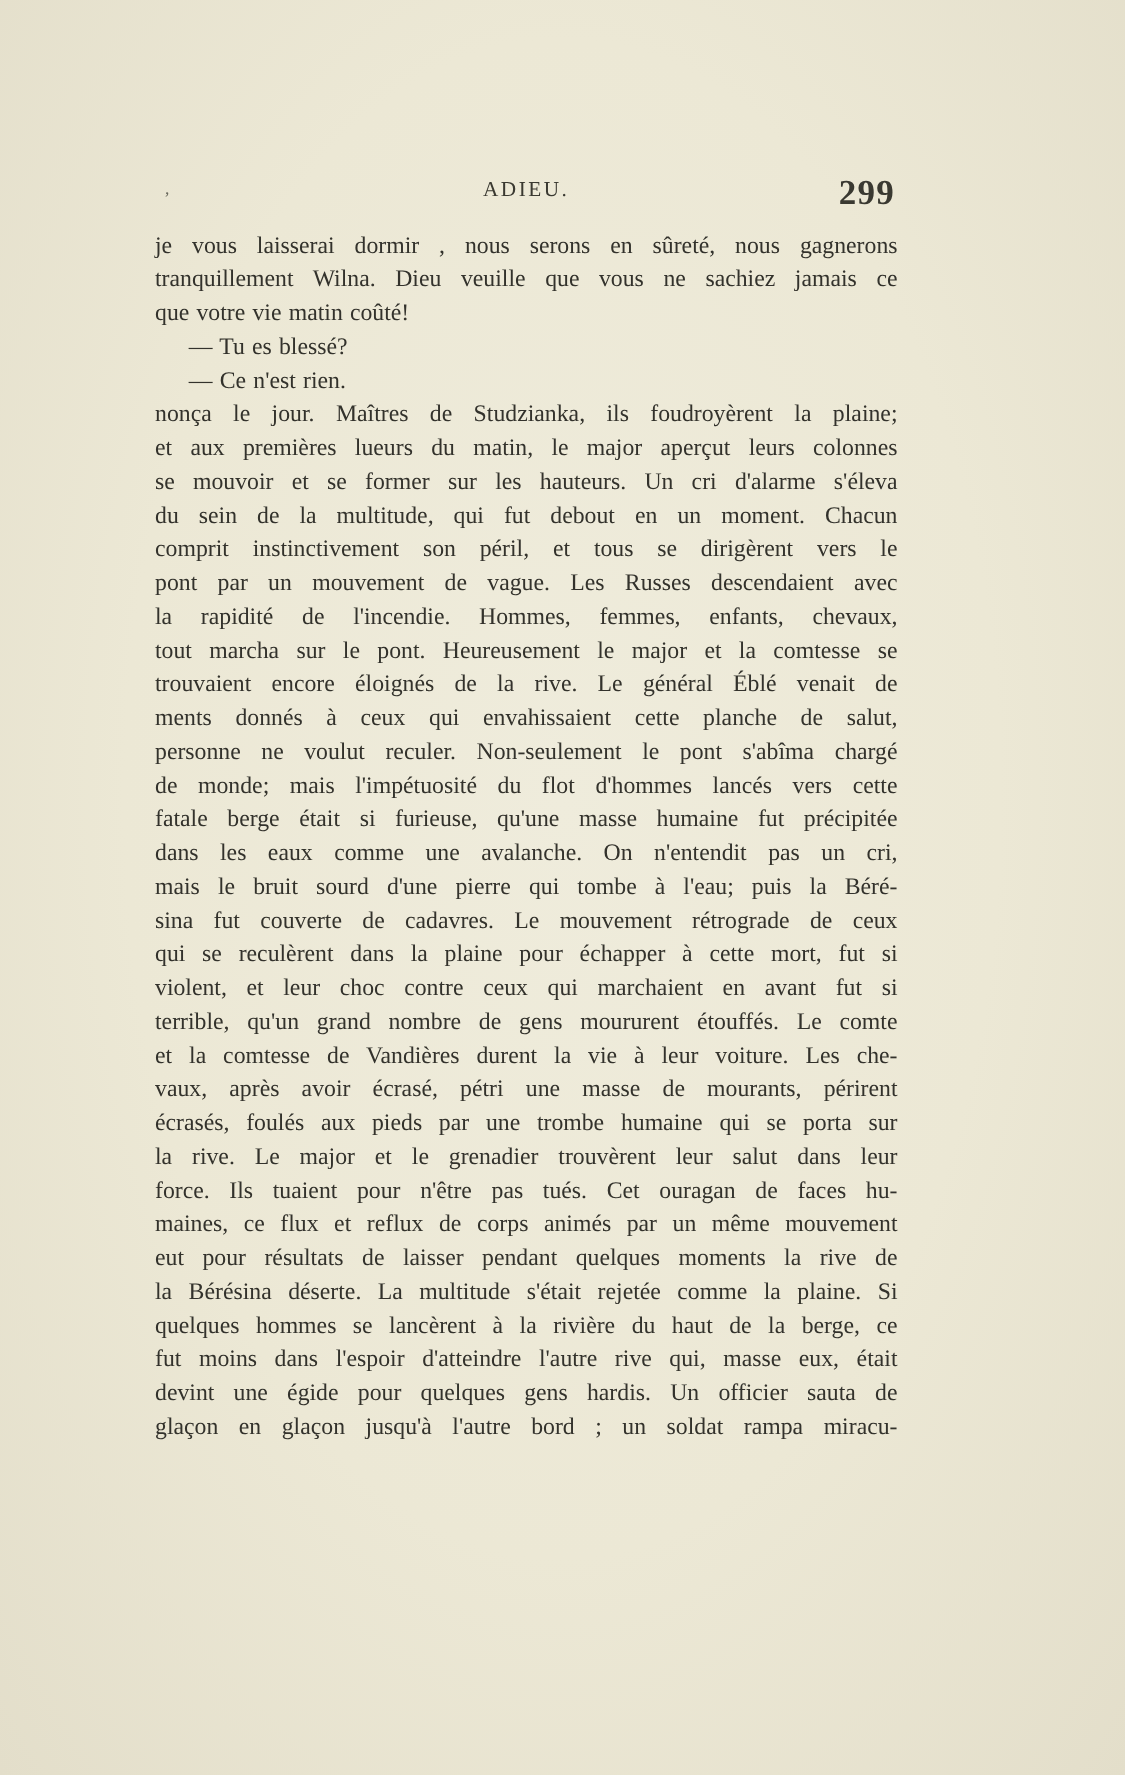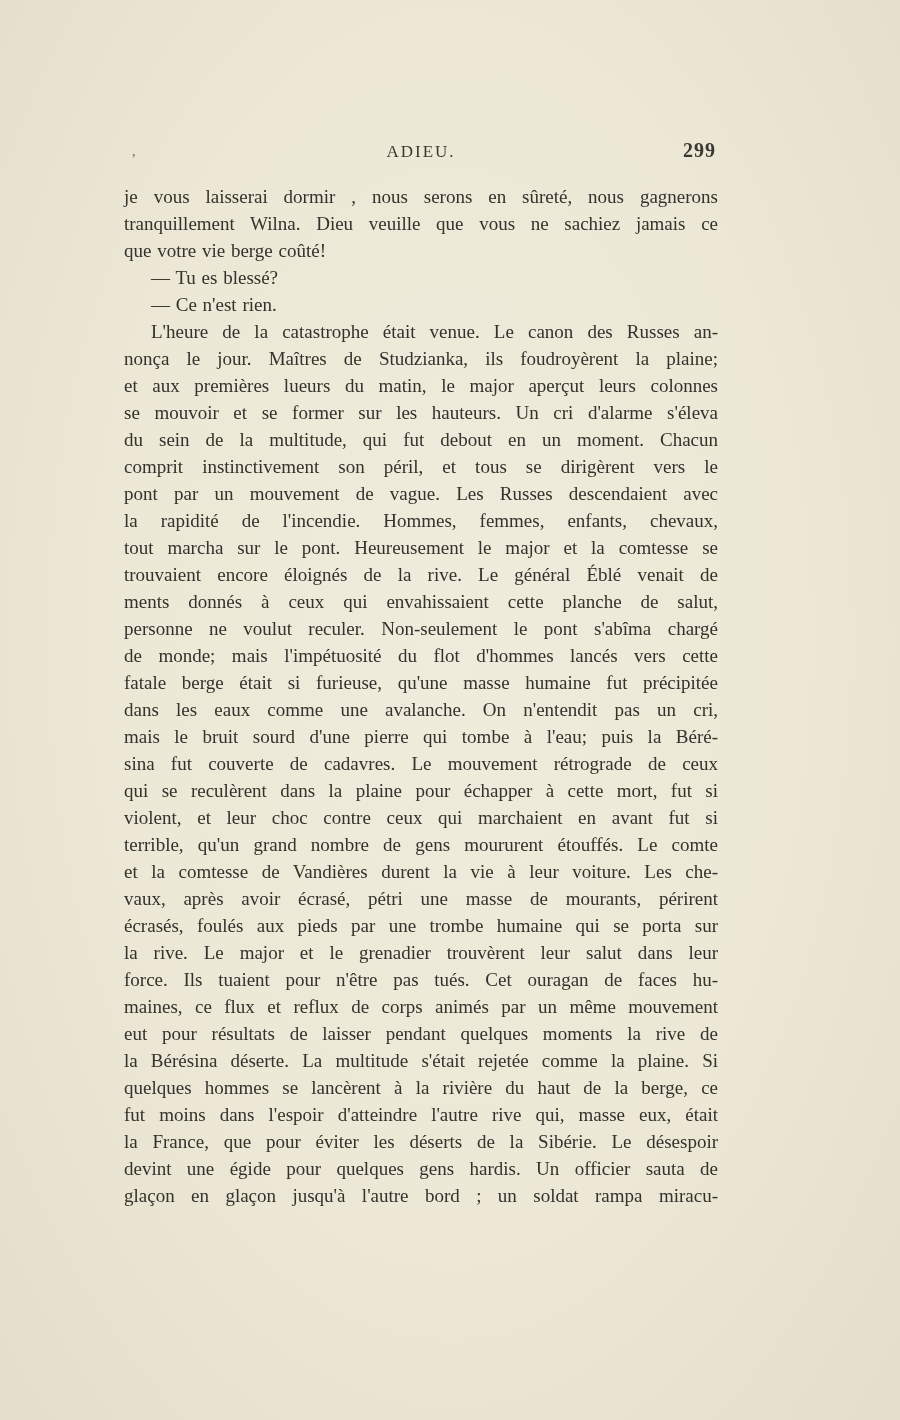--- a/index.html
+++ b/index.html
@@ -34,21 +34,21 @@
     right: 0;
     text-align: center;
     font-size: 17px;
     letter-spacing: 2px;
     color: #3a3931;
   }
   .page-number {
     position: absolute;
     right: 2px;
     top: -3px;
-    font-size: 20px;
+    font-size: 28px;
     font-weight: bold;
     letter-spacing: 1px;
     color: #3a3931;
     margin-left: 24px;
   }
   .print-artifact {
     position: absolute;
     left: 8px;
     top: 2px;
     font-size: 14px;
@@ -80,30 +80,29 @@
   <div class="text-block">
     <div class="page-header">
       <span class="print-artifact">,</span>
       <span class="running-title">ADIEU.</span>
       <span class="page-number">299</span>
     </div>
     <div class="page-body">
         <div class="paragraph">
           <div class="line">je vous laisserai dormir , nous serons en sûreté, nous gagnerons</div>
           <div class="line">tranquillement Wilna. Dieu veuille que vous ne sachiez jamais ce</div>
-          <div class="line last">que votre vie berge coûté!</div>
+          <div class="line last">que votre vie matin coûté!</div>
         </div>
         <div class="paragraph">
           <div class="line indent last">— Tu es blessé?</div>
         </div>
         <div class="paragraph">
           <div class="line indent last">— Ce n'est rien.</div>
         </div>
         <div class="paragraph">
-          <div class="line indent">L'heure de la catastrophe était venue. Le canon des Russes an-</div>
           <div class="line">nonça le jour. Maîtres de Studzianka, ils foudroyèrent la plaine;</div>
           <div class="line">et aux premières lueurs du matin, le major aperçut leurs colonnes</div>
           <div class="line">se mouvoir et se former sur les hauteurs. Un cri d'alarme s'éleva</div>
           <div class="line">du sein de la multitude, qui fut debout en un moment. Chacun</div>
           <div class="line">comprit instinctivement son péril, et tous se dirigèrent vers le</div>
           <div class="line">pont par un mouvement de vague. Les Russes descendaient avec</div>
           <div class="line">la rapidité de l'incendie. Hommes, femmes, enfants, chevaux,</div>
           <div class="line">tout marcha sur le pont. Heureusement le major et la comtesse se</div>
           <div class="line">trouvaient encore éloignés de la rive. Le général Éblé venait de</div>
           <div class="line">ments donnés à ceux qui envahissaient cette planche de salut,</div>
@@ -119,19 +118,18 @@
           <div class="line">et la comtesse de Vandières durent la vie à leur voiture. Les che-</div>
           <div class="line">vaux, après avoir écrasé, pétri une masse de mourants, périrent</div>
           <div class="line">écrasés, foulés aux pieds par une trombe humaine qui se porta sur</div>
           <div class="line">la rive. Le major et le grenadier trouvèrent leur salut dans leur</div>
           <div class="line">force. Ils tuaient pour n'être pas tués. Cet ouragan de faces hu-</div>
           <div class="line">maines, ce flux et reflux de corps animés par un même mouvement</div>
           <div class="line">eut pour résultats de laisser pendant quelques moments la rive de</div>
           <div class="line">la Bérésina déserte. La multitude s'était rejetée comme la plaine. Si</div>
           <div class="line">quelques hommes se lancèrent à la rivière du haut de la berge, ce</div>
           <div class="line">fut moins dans l'espoir d'atteindre l'autre rive qui, masse eux, était</div>
-          <div class="line">la France, que pour éviter les déserts de la Sibérie. Le désespoir</div>
           <div class="line">devint une égide pour quelques gens hardis. Un officier sauta de</div>
           <div class="line">glaçon en glaçon jusqu'à l'autre bord ; un soldat rampa miracu-</div>
         </div>
       </div>
   </div>
 </div>
 
 </body></html>

